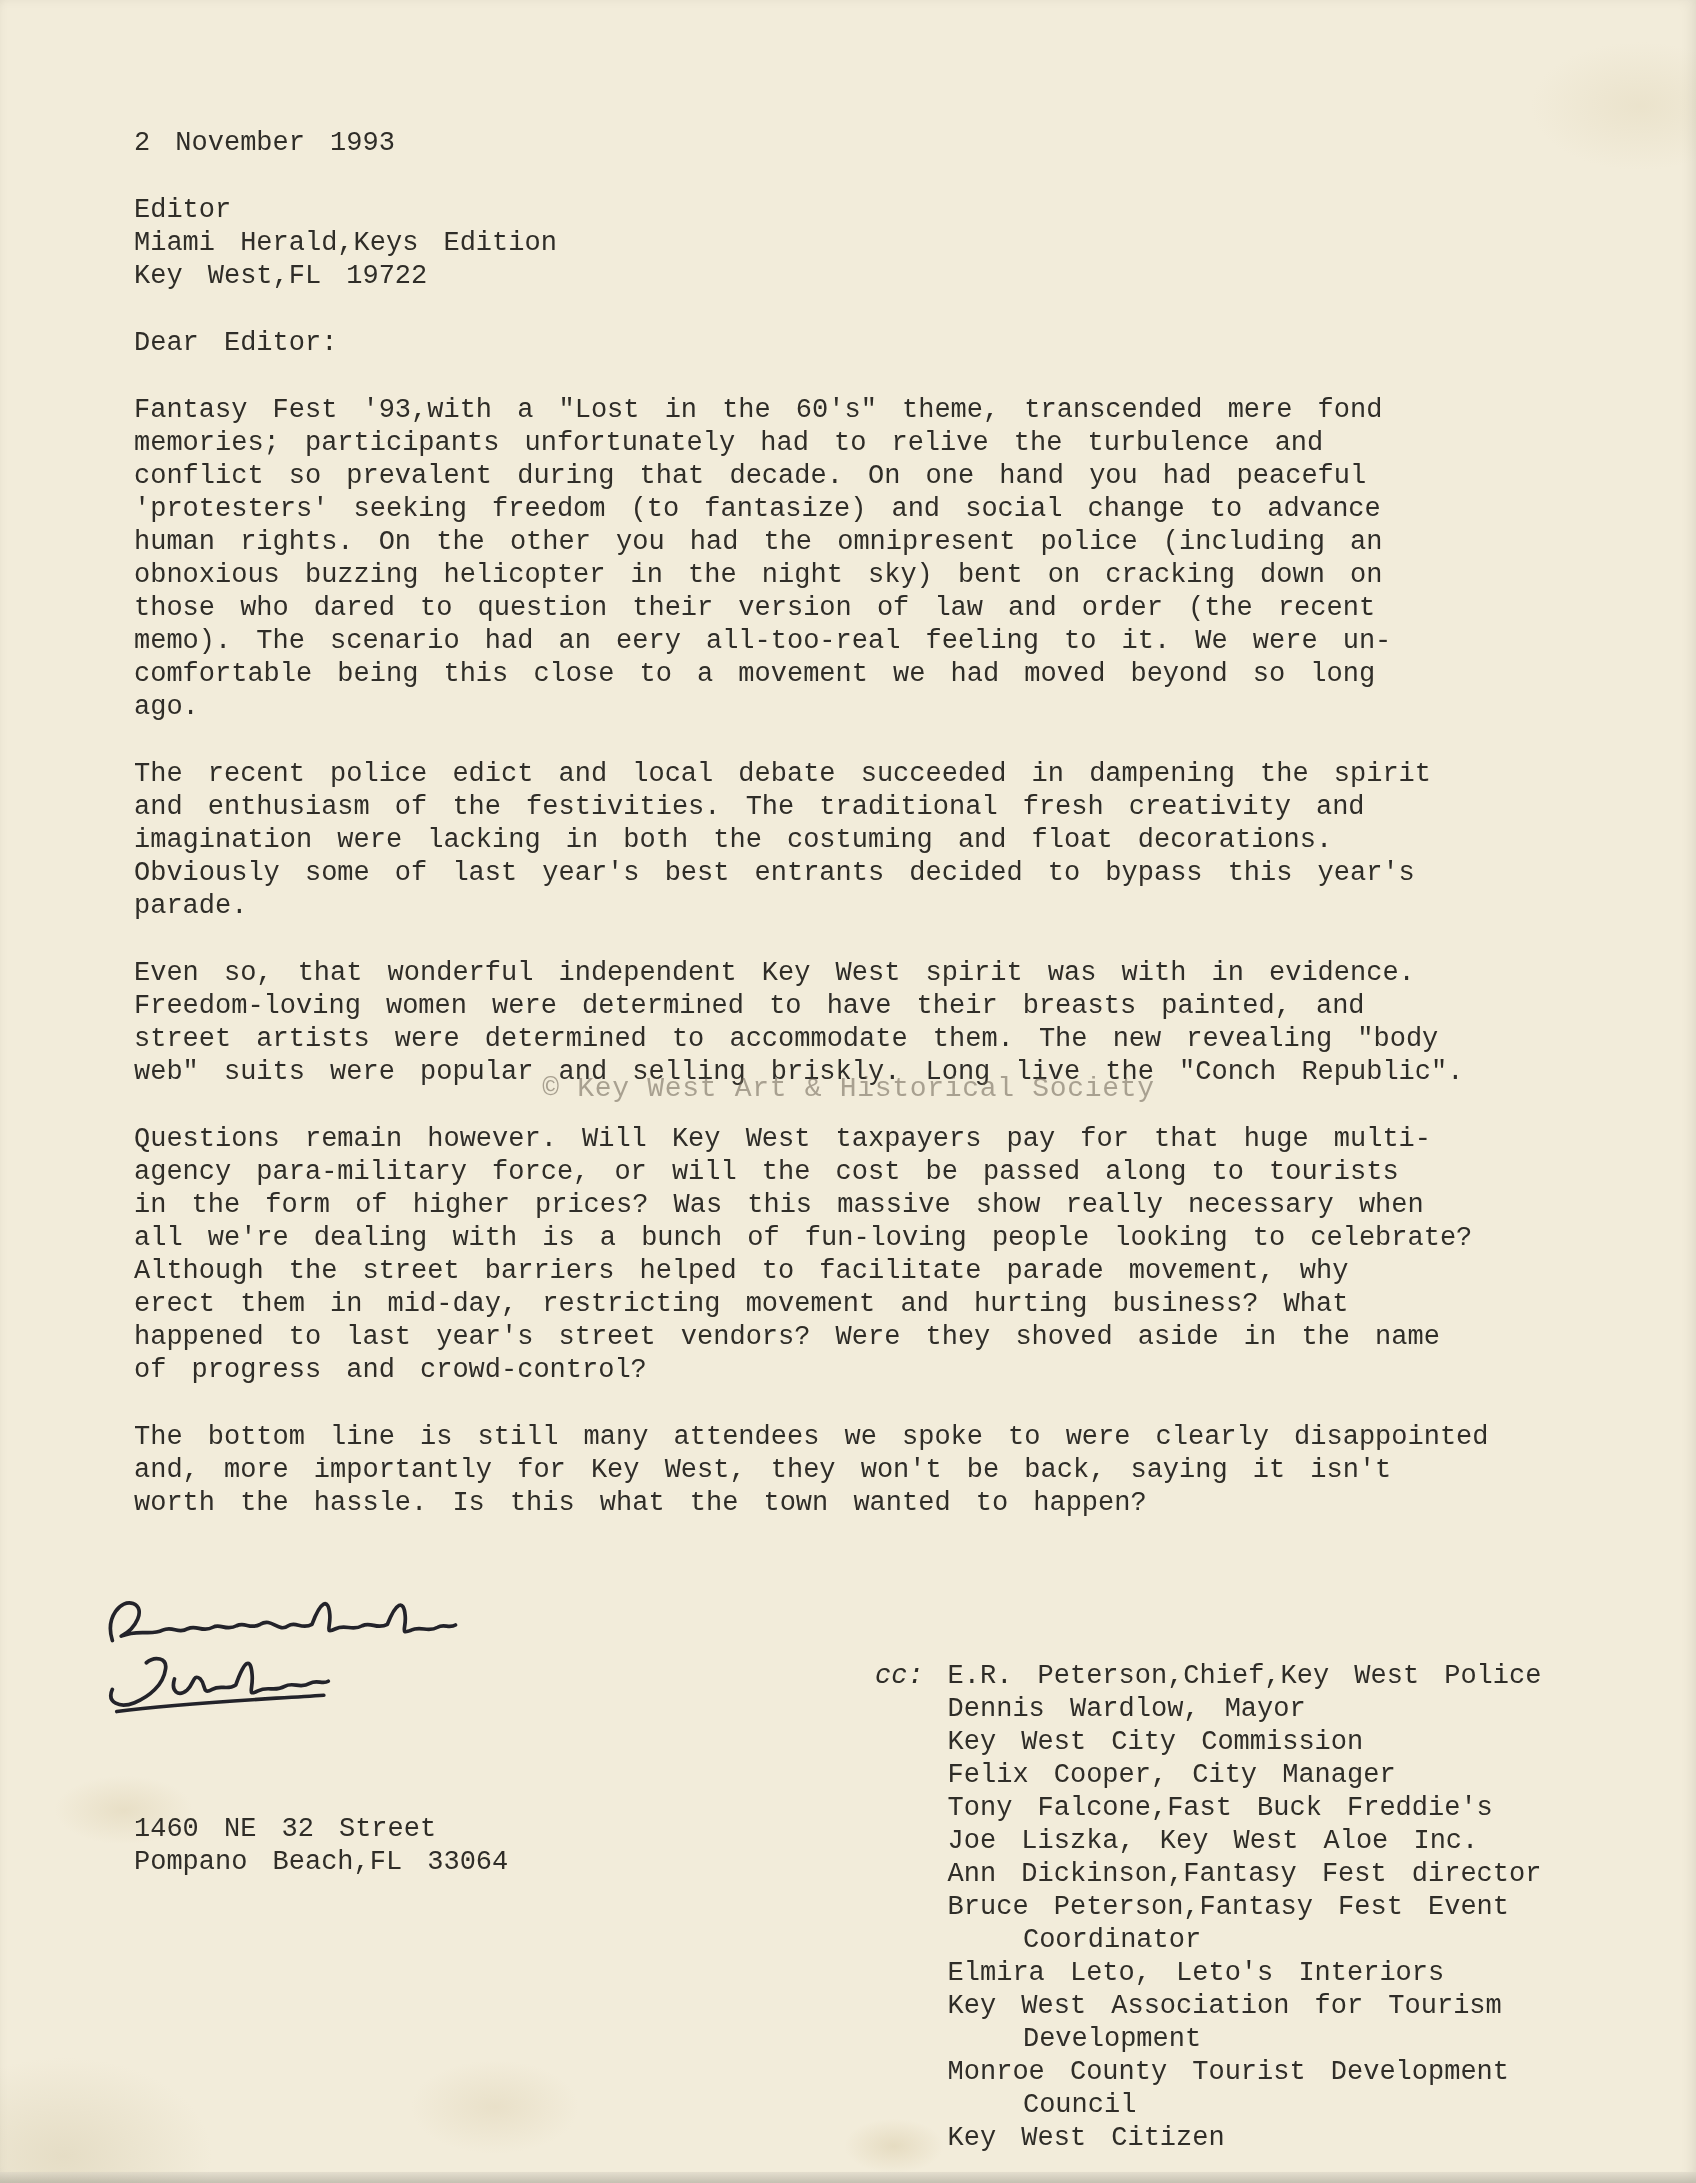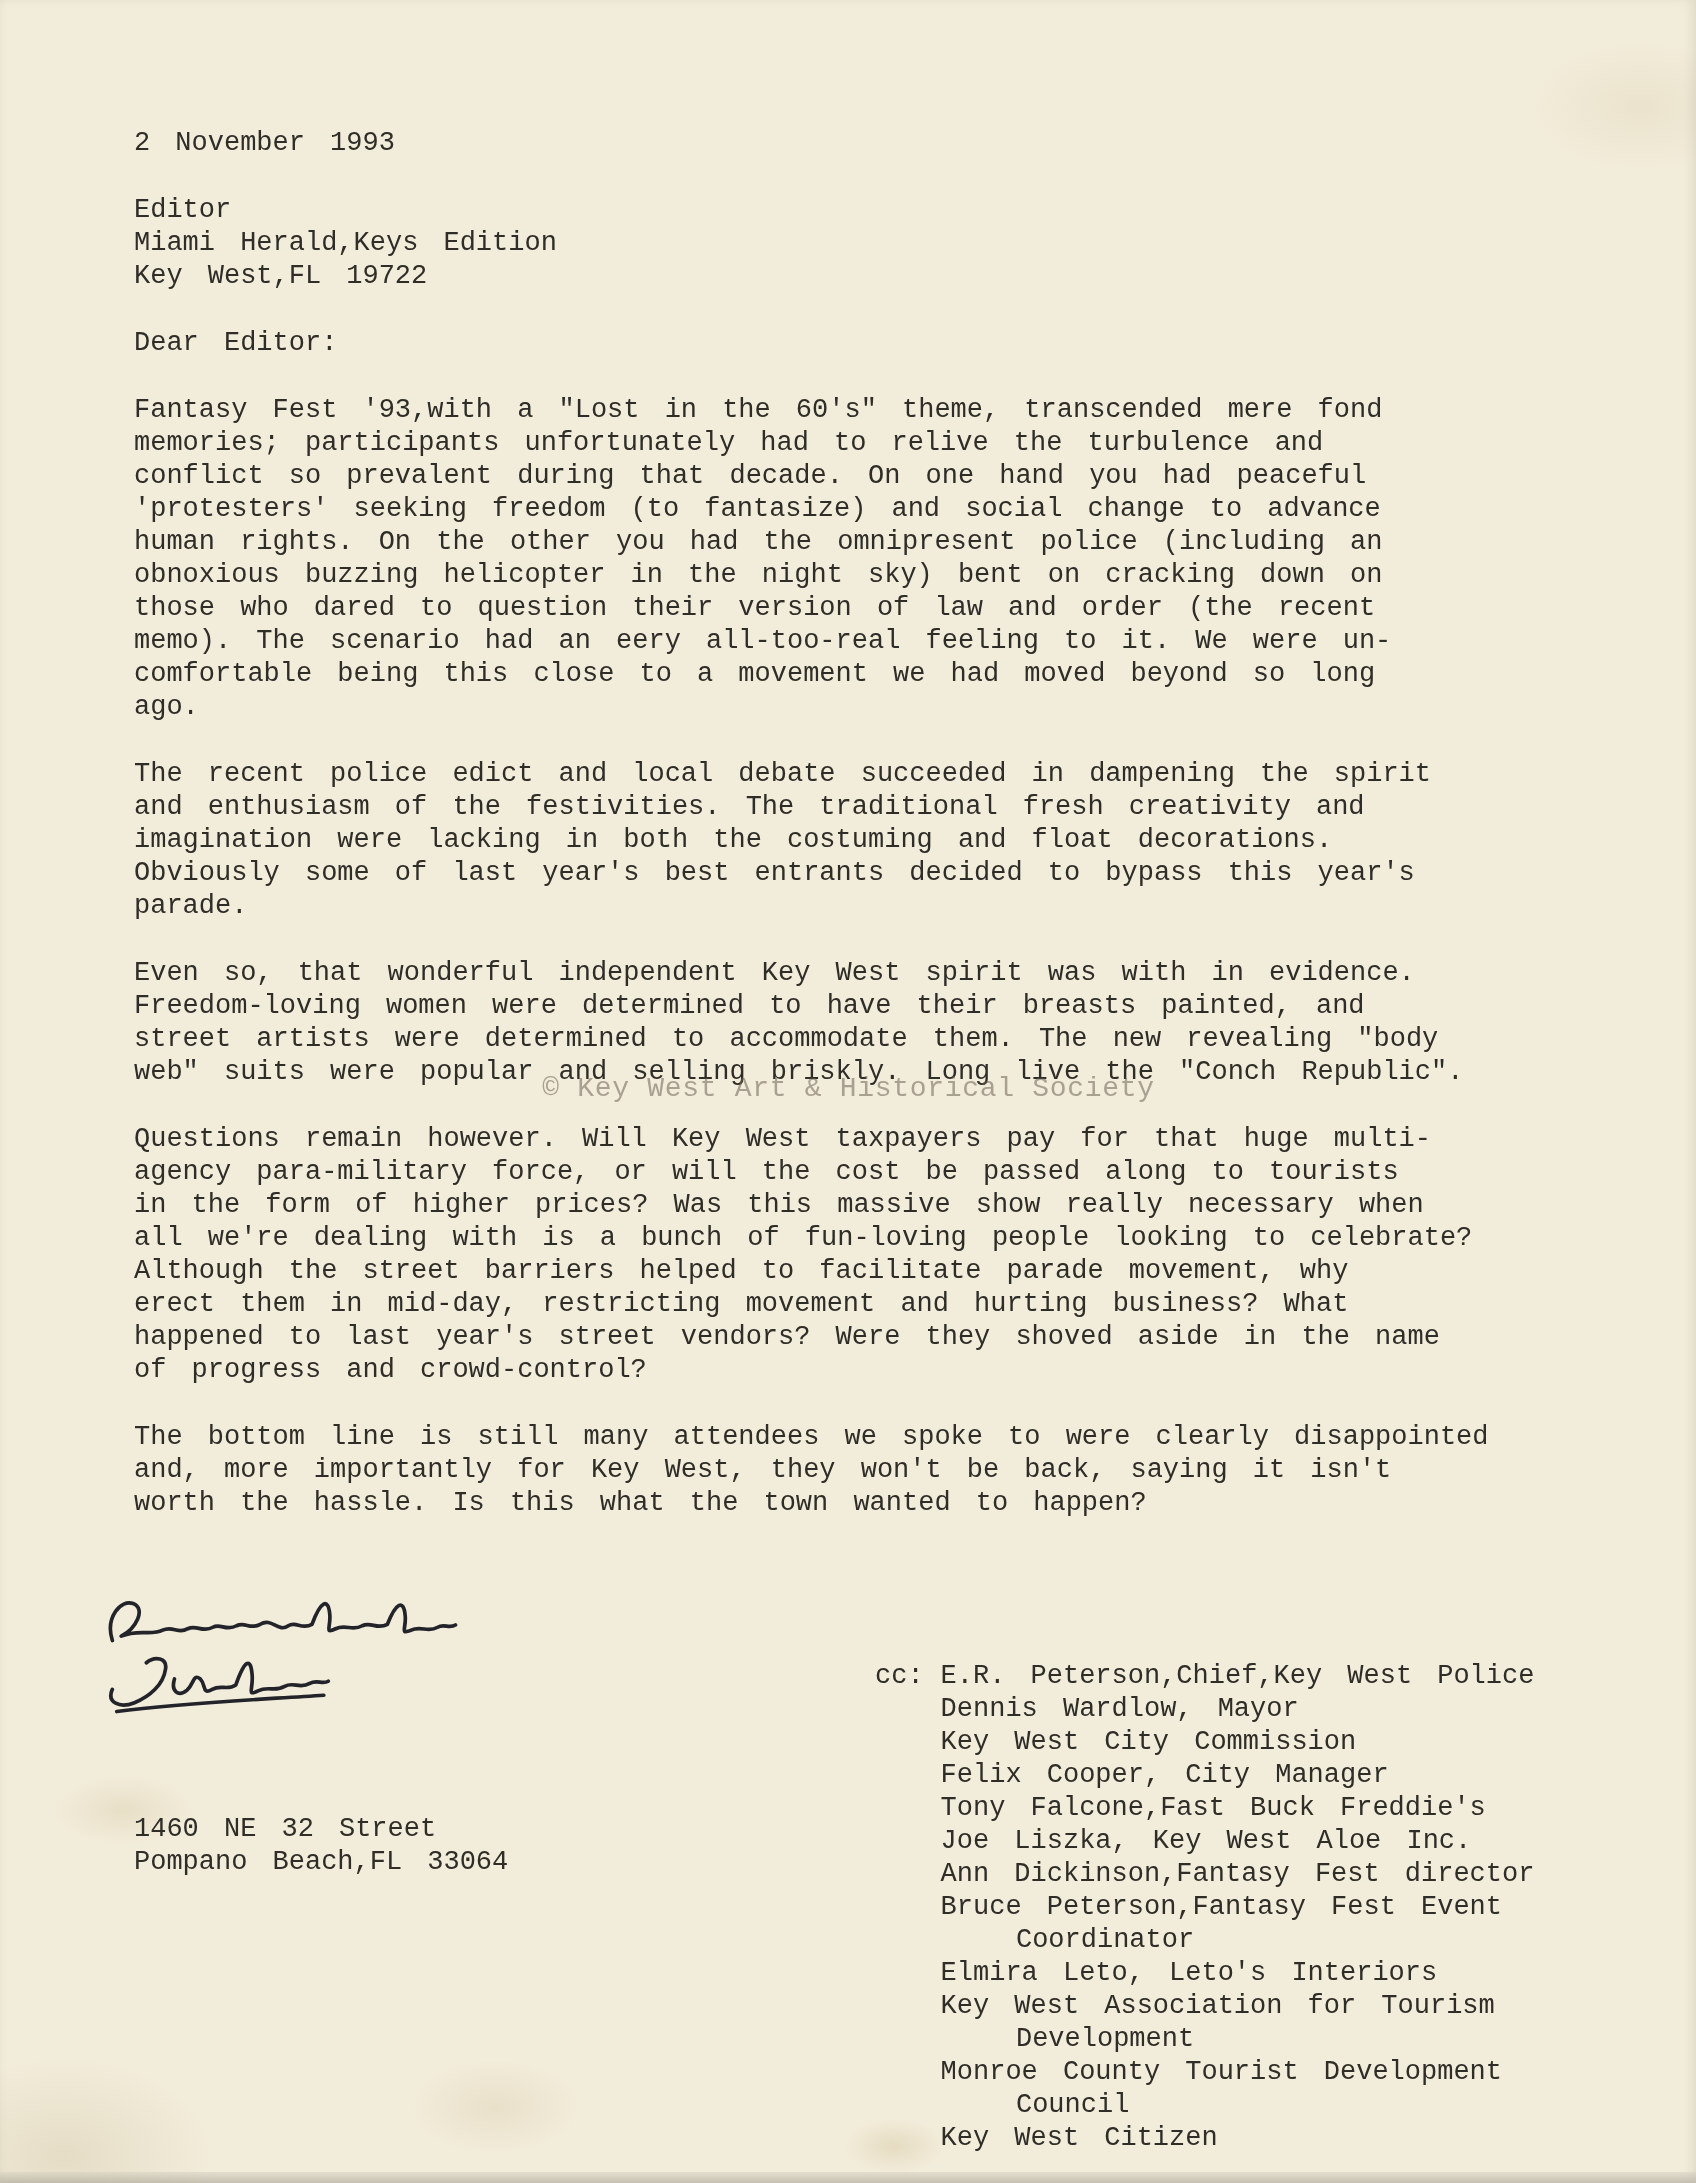--- a/index.html
+++ b/index.html
@@ -56,21 +56,21 @@
     left: 0;
     top: 259px;
   }
   .cc-block {
     position: absolute;
     left: 741px;
     top: 106px;
     display: flex;
     align-items: flex-start;
   }
-  .cc-label { margin-right: 17px; }
+  .cc-label { margin-right: 24px; font-style: italic; }
   .watermark {
     position: absolute;
     left: 50%;
     top: 1073px;
     transform: translateX(-50%);
     font-family: Liberation Mono, monospace;
     font-size: 28px;
     letter-spacing: 0.7px;
     color: rgba(108, 99, 84, 0.55);
     white-space: nowrap;

